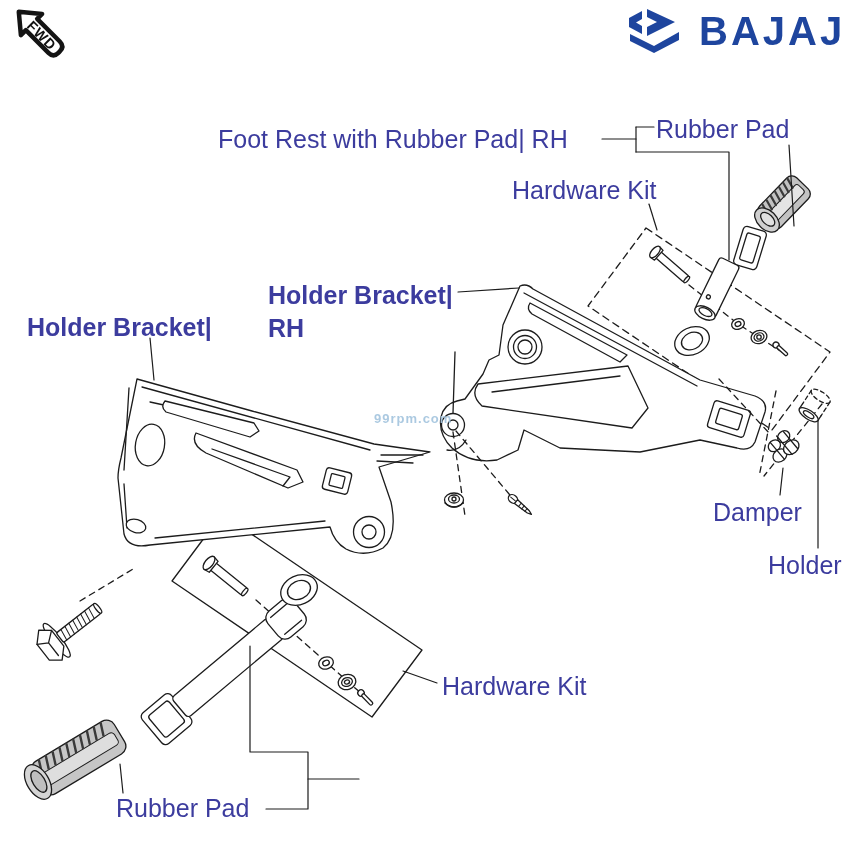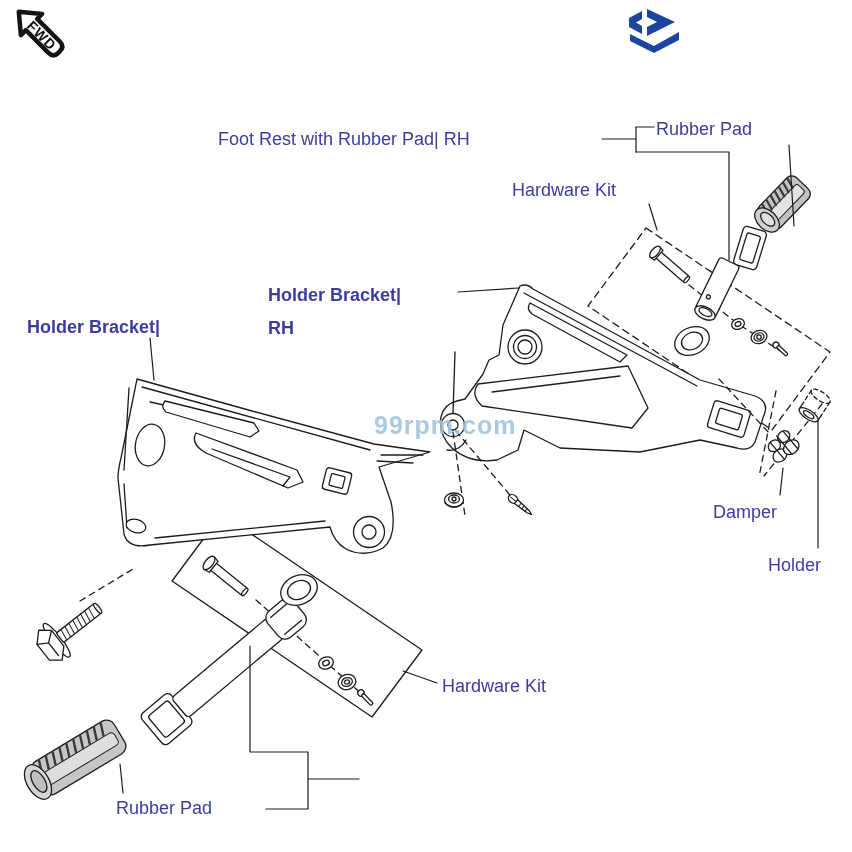--- a/index.html
+++ b/index.html
@@ -1,23 +1,23 @@
 <!DOCTYPE html>
 <html><head>
 <meta charset="utf-8">
 <style>
   html,body{margin:0;padding:0;background:#ffffff;}
   #stage{position:relative;width:852px;height:852px;background:#fff;overflow:hidden;
          font-family:"Liberation Sans", sans-serif;}
   #art{position:absolute;left:0;top:0;z-index:1;}
-  .lbl{position:absolute;z-index:3;color:#3c3c9e;font-size:18px;line-height:30px;white-space:nowrap;}
+  .lbl{position:absolute;z-index:3;color:#3c3c9e;font-size:25px;line-height:30px;white-space:nowrap;}
   .lbl2{line-height:33px;font-weight:bold;}
   #brand-word{position:absolute;left:699px;top:9px;z-index:3;color:#1e459e;font-size:40px;
               font-weight:bold;letter-spacing:3px;white-space:nowrap;}
-  #watermark{position:absolute;left:374px;top:411px;z-index:2;color:#a3c4de;font-size:25px;
+  #watermark{position:absolute;left:374px;top:411px;z-index:2;color:#a3c4de;font-size:13px;
              font-weight:bold;letter-spacing:1px;opacity:.9;}
 </style>
 </head>
 <body>
 
 <div id="stage">
 
 <svg id="art" width="852" height="852" viewBox="0 0 852 852">
   <g fill="none" stroke="#1c1c1c" stroke-width="1.3" stroke-linejoin="round" stroke-linecap="round">
 
@@ -254,14 +254,15 @@
 
 <div class="lbl lbl2" style="left:27px;top:311px">
   <div>Holder Bracket|</div>
 </div>
 
 <div class="lbl" style="left:713px;top:497px">Damper</div>
 <div class="lbl" style="left:768px;top:550px">Holder</div>
 <div class="lbl" style="left:442px;top:671px">Hardware Kit</div>
 <div class="lbl" style="left:116px;top:793px">Rubber Pad</div>
 
+<div id="brand-word">BAJAJ</div>
 
 </div>
 
 </body></html>

